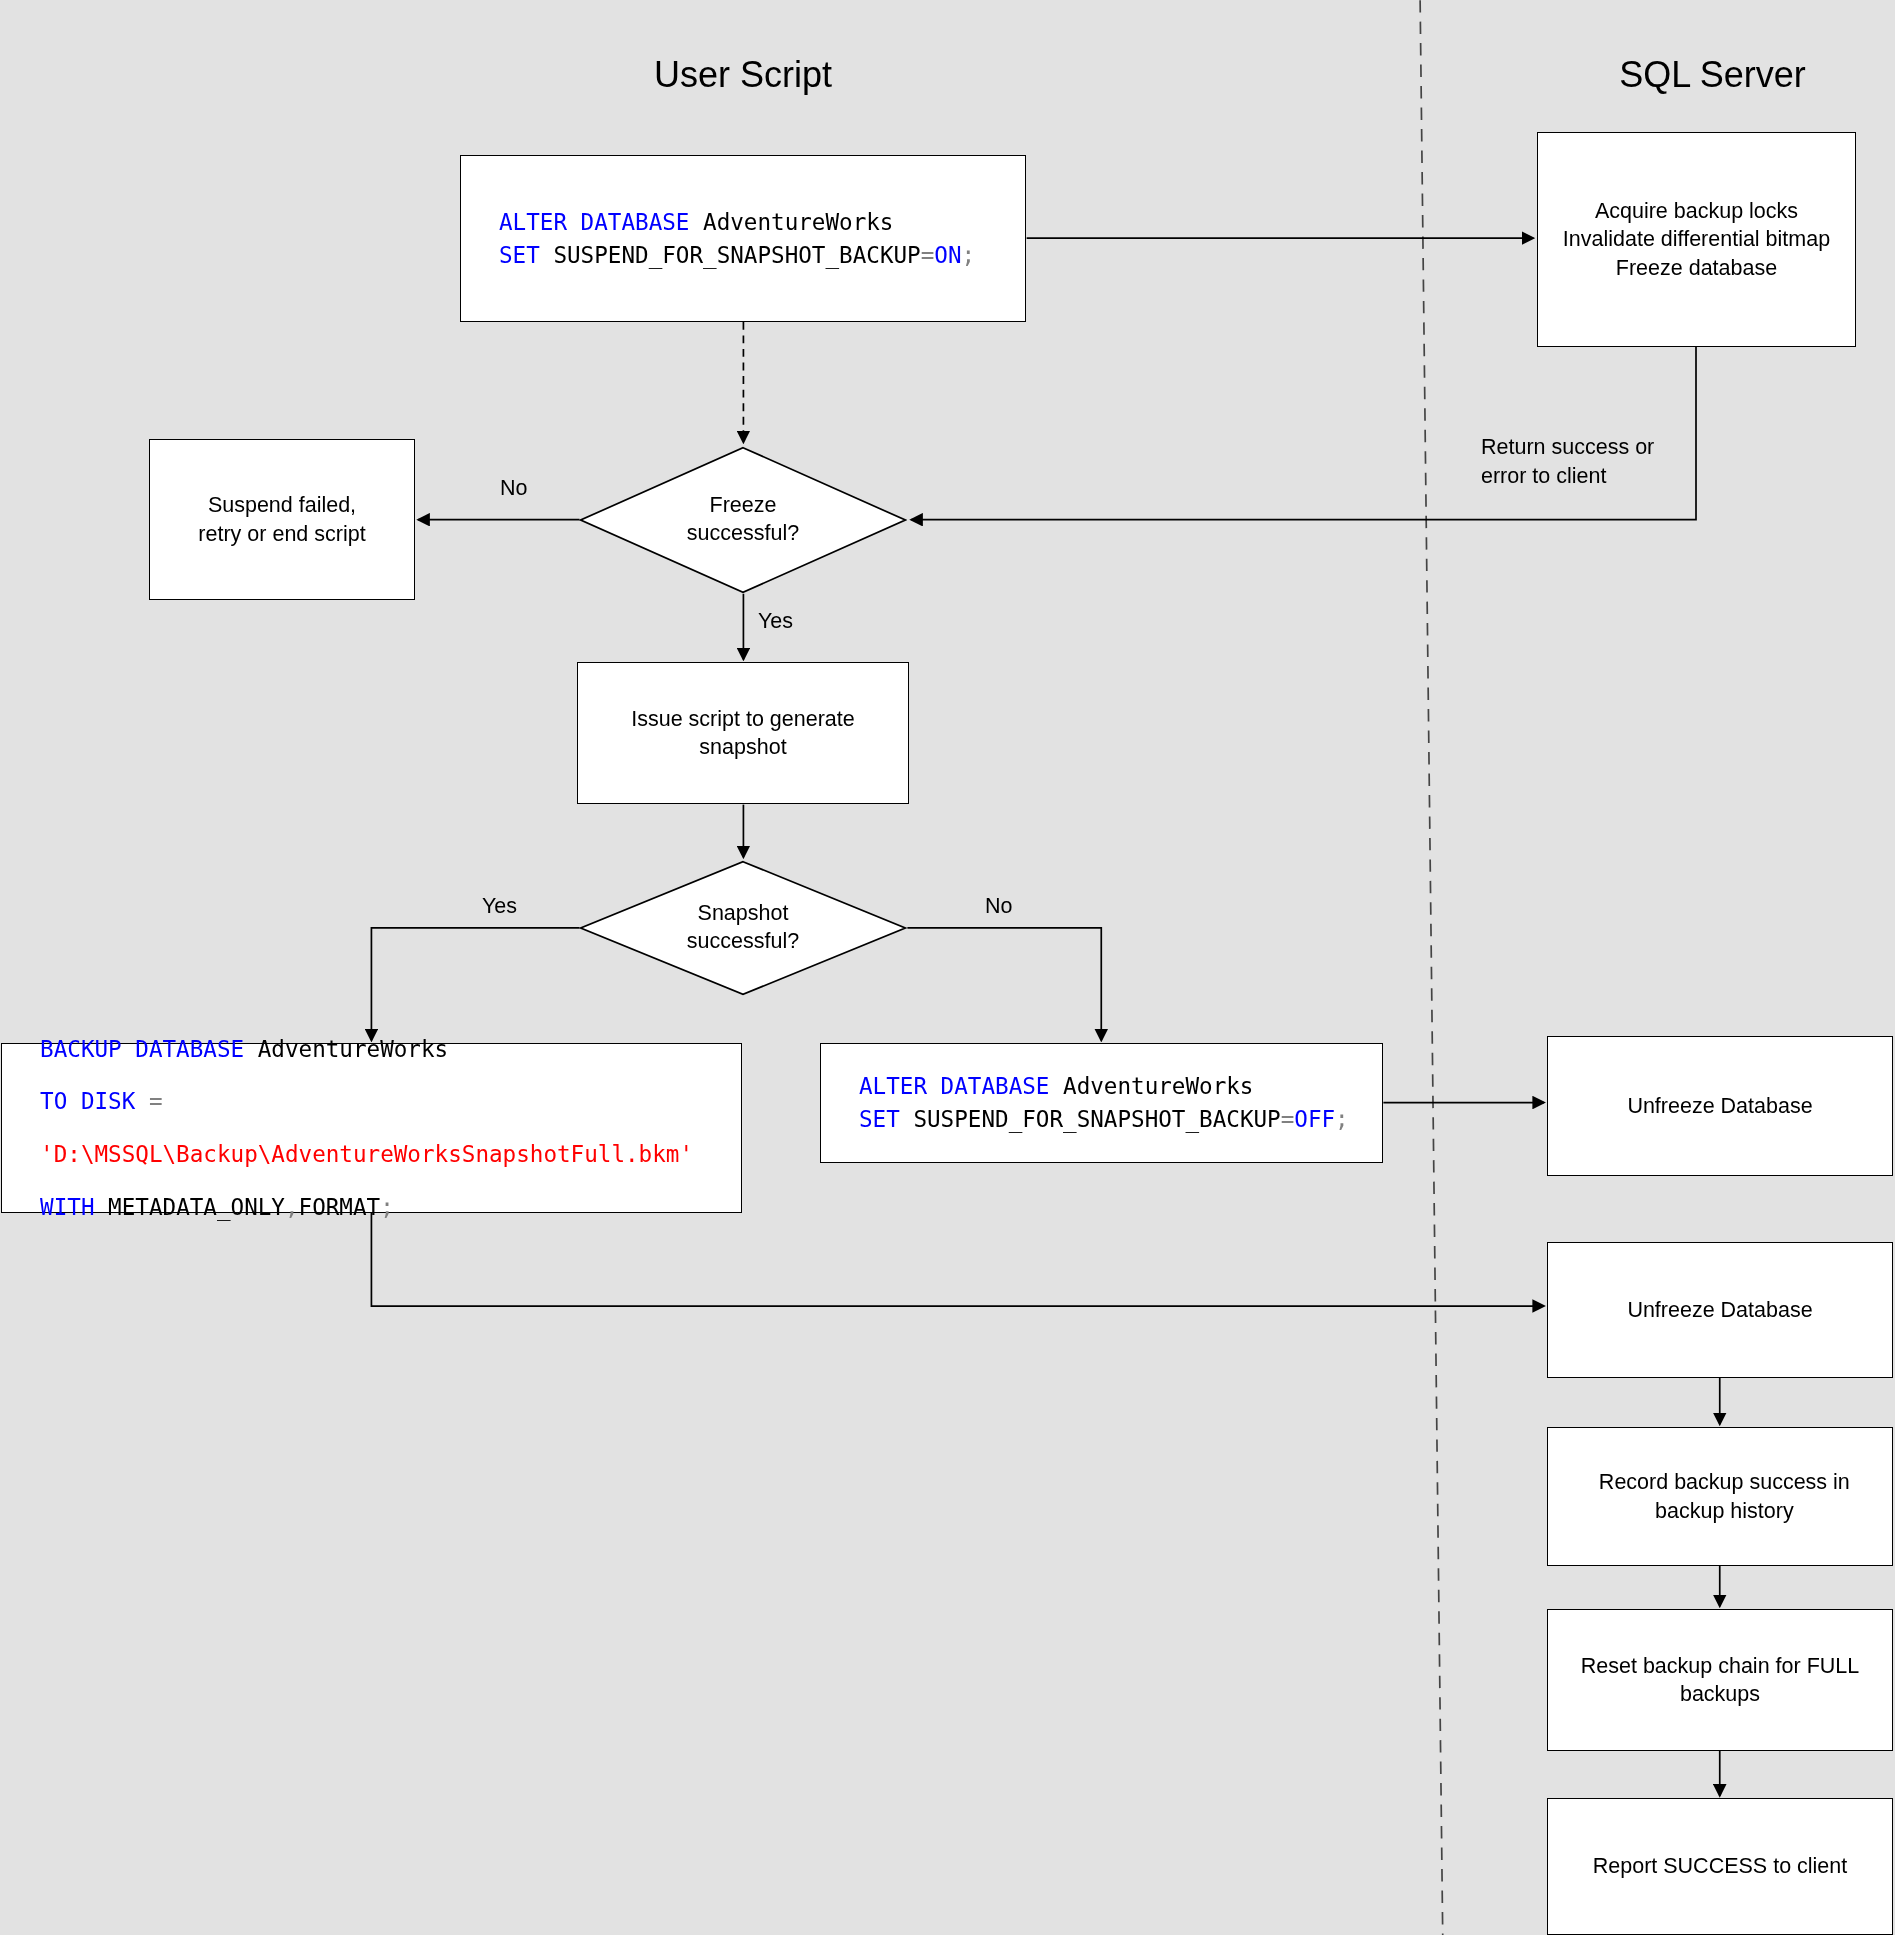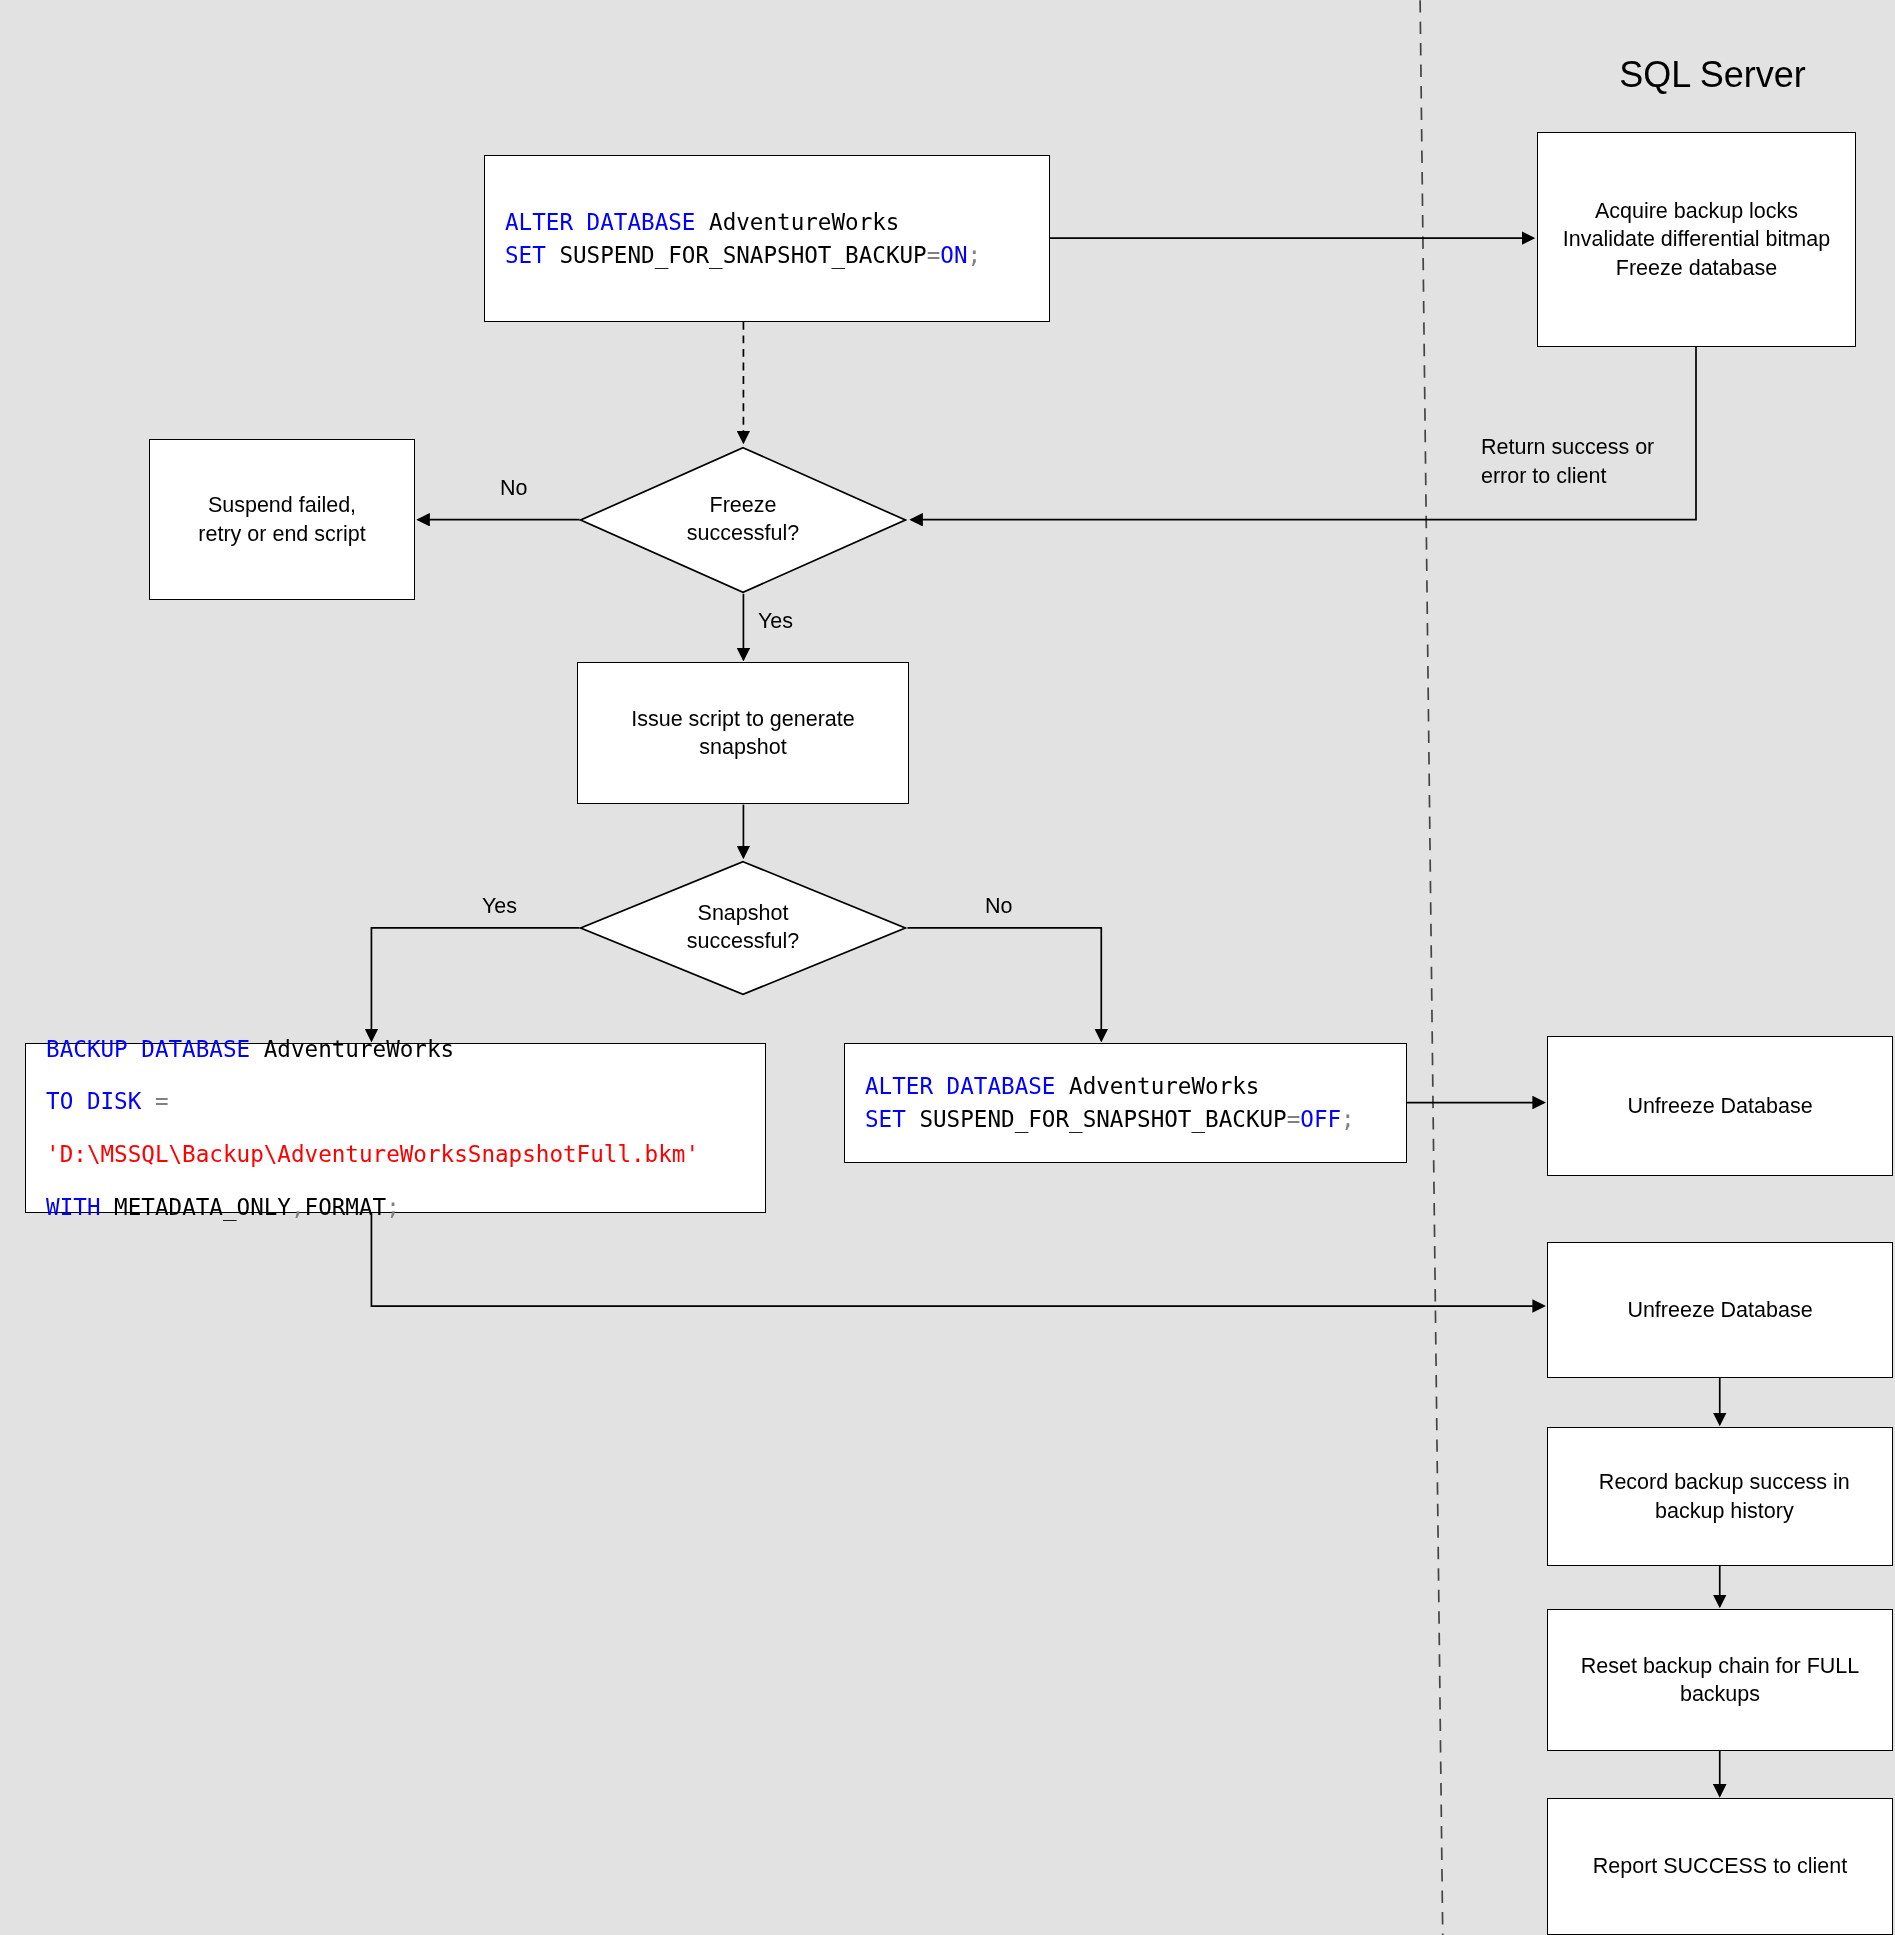--- a/index.html
+++ b/index.html
@@ -31,25 +31,24 @@
     font-size:21.5px; line-height:1.32;
     padding:0 11.3px;
     white-space:pre-line;
   }
 
   .code-node {
     position:absolute;
     background: var(--node_fill, #ffffff);
     border:1.7px solid var(--node_border, #000000);
     display:flex; flex-direction:column; justify-content:center;
-    padding-left:20px; padding-right:5.7px;
+    padding-left:38px; padding-right:5.7px;
     font-family:"DejaVu Sans Mono", "Liberation Mono", monospace;
     font-size:22.6px; line-height:1.45;
     text-align:left;
-    margin-left:24px;
   }
   .code-line { white-space:pre; }
   .tok-kw  { color: var(--keyword,   #0000ff); }
   .tok-id  { color: var(--identifier,#000000); }
   .tok-op  { color: var(--operator,  #808080); }
   .tok-str { color: var(--string,    #ff0000); }
 
   .diamond { position:absolute; }
   .diamond svg { position:absolute; left:0; top:0; width:100%; height:100%; }
   .diamond .dtext {
@@ -87,20 +86,21 @@
     <path d="M 1315 1423 V 1516" fill="none" stroke="#000" stroke-width="3" marker-end="url(#arrow)"></path>
     <path d="M 1025 1641 H 657 V 1840" fill="none" stroke="#000" stroke-width="3" marker-end="url(#arrow)"></path>
     <path d="M 1605 1641 H 1948 V 1840" fill="none" stroke="#000" stroke-width="3" marker-end="url(#arrow)"></path>
     <path d="M 2447 1950 H 2731" fill="none" stroke="#000" stroke-width="3" marker-end="url(#arrow)"></path>
     <path d="M 657 2145 V 2310 H 2731" fill="none" stroke="#000" stroke-width="3" marker-end="url(#arrow)"></path>
     <path d="M 3042 2436 V 2519" fill="none" stroke="#000" stroke-width="3" marker-end="url(#arrow)"></path>
     <path d="M 3042 2769 V 2841" fill="none" stroke="#000" stroke-width="3" marker-end="url(#arrow)"></path>
     <path d="M 3042 3097 V 3176" fill="none" stroke="#000" stroke-width="3" marker-end="url(#arrow)"></path>
   </svg>
 
+  <div class="title" style="left:460px; top:55px; width:566px;">User Script</div>
   <div class="title" style="left:1543px; top:55px; width:339px;">SQL Server</div>
 
   <div class="code-node" style="left:460px; top:155px; width:566px; height:167px;">
       <div class="code-line"><span class="tok-kw">ALTER DATABASE</span><span class="tok-id"> AdventureWorks</span></div>
       <div class="code-line"><span class="tok-kw">SET</span><span class="tok-id"> SUSPEND_FOR_SNAPSHOT_BACKUP</span><span class="tok-op">=</span><span class="tok-kw">ON</span><span class="tok-op">;</span></div>
     </div>
 
   <div class="node" style="left:149px; top:439px; width:266px; height:161px;">Suspend failed,
 retry or end script</div>
 

